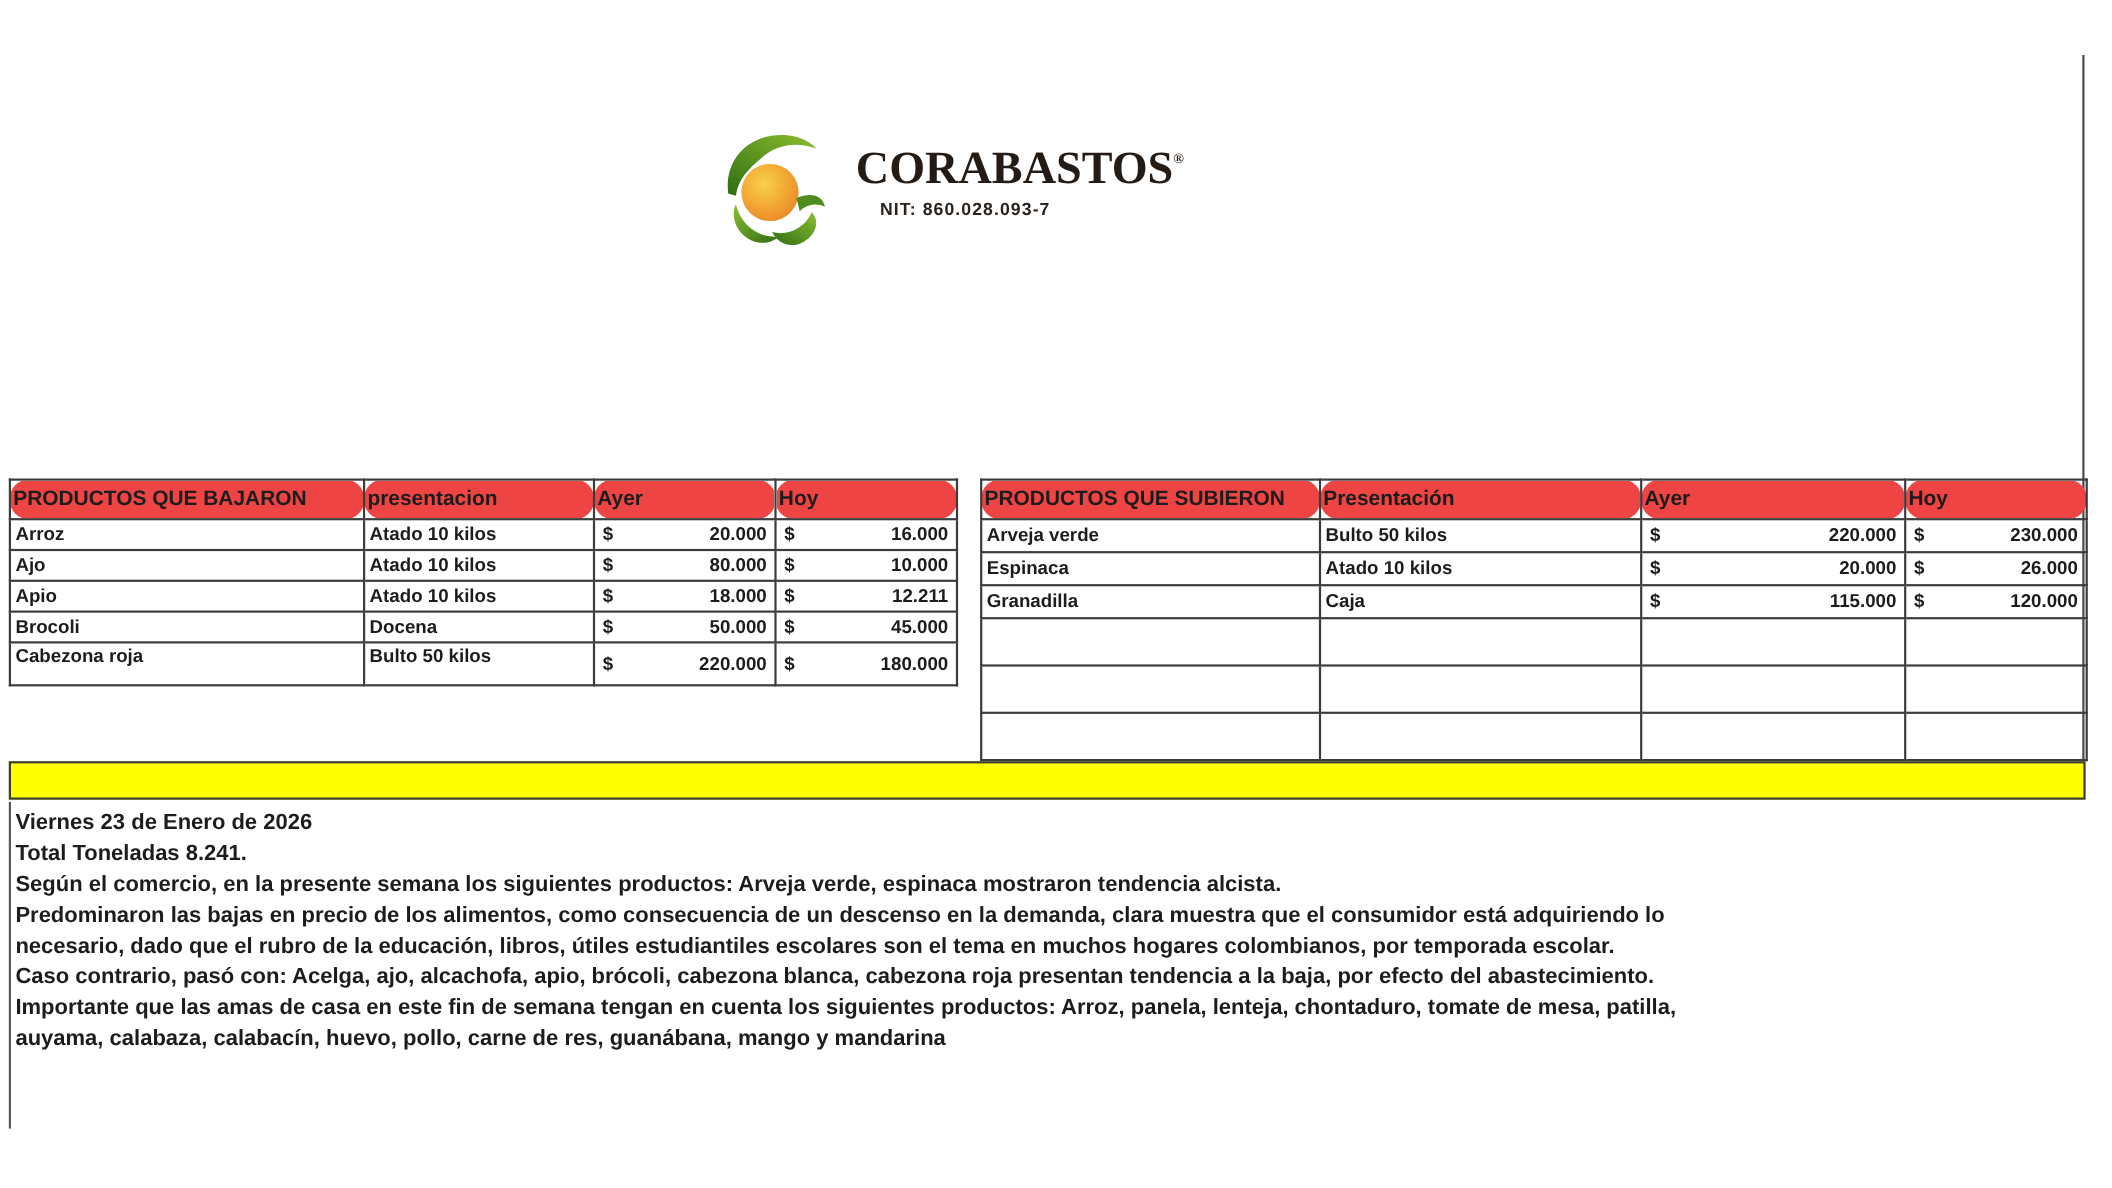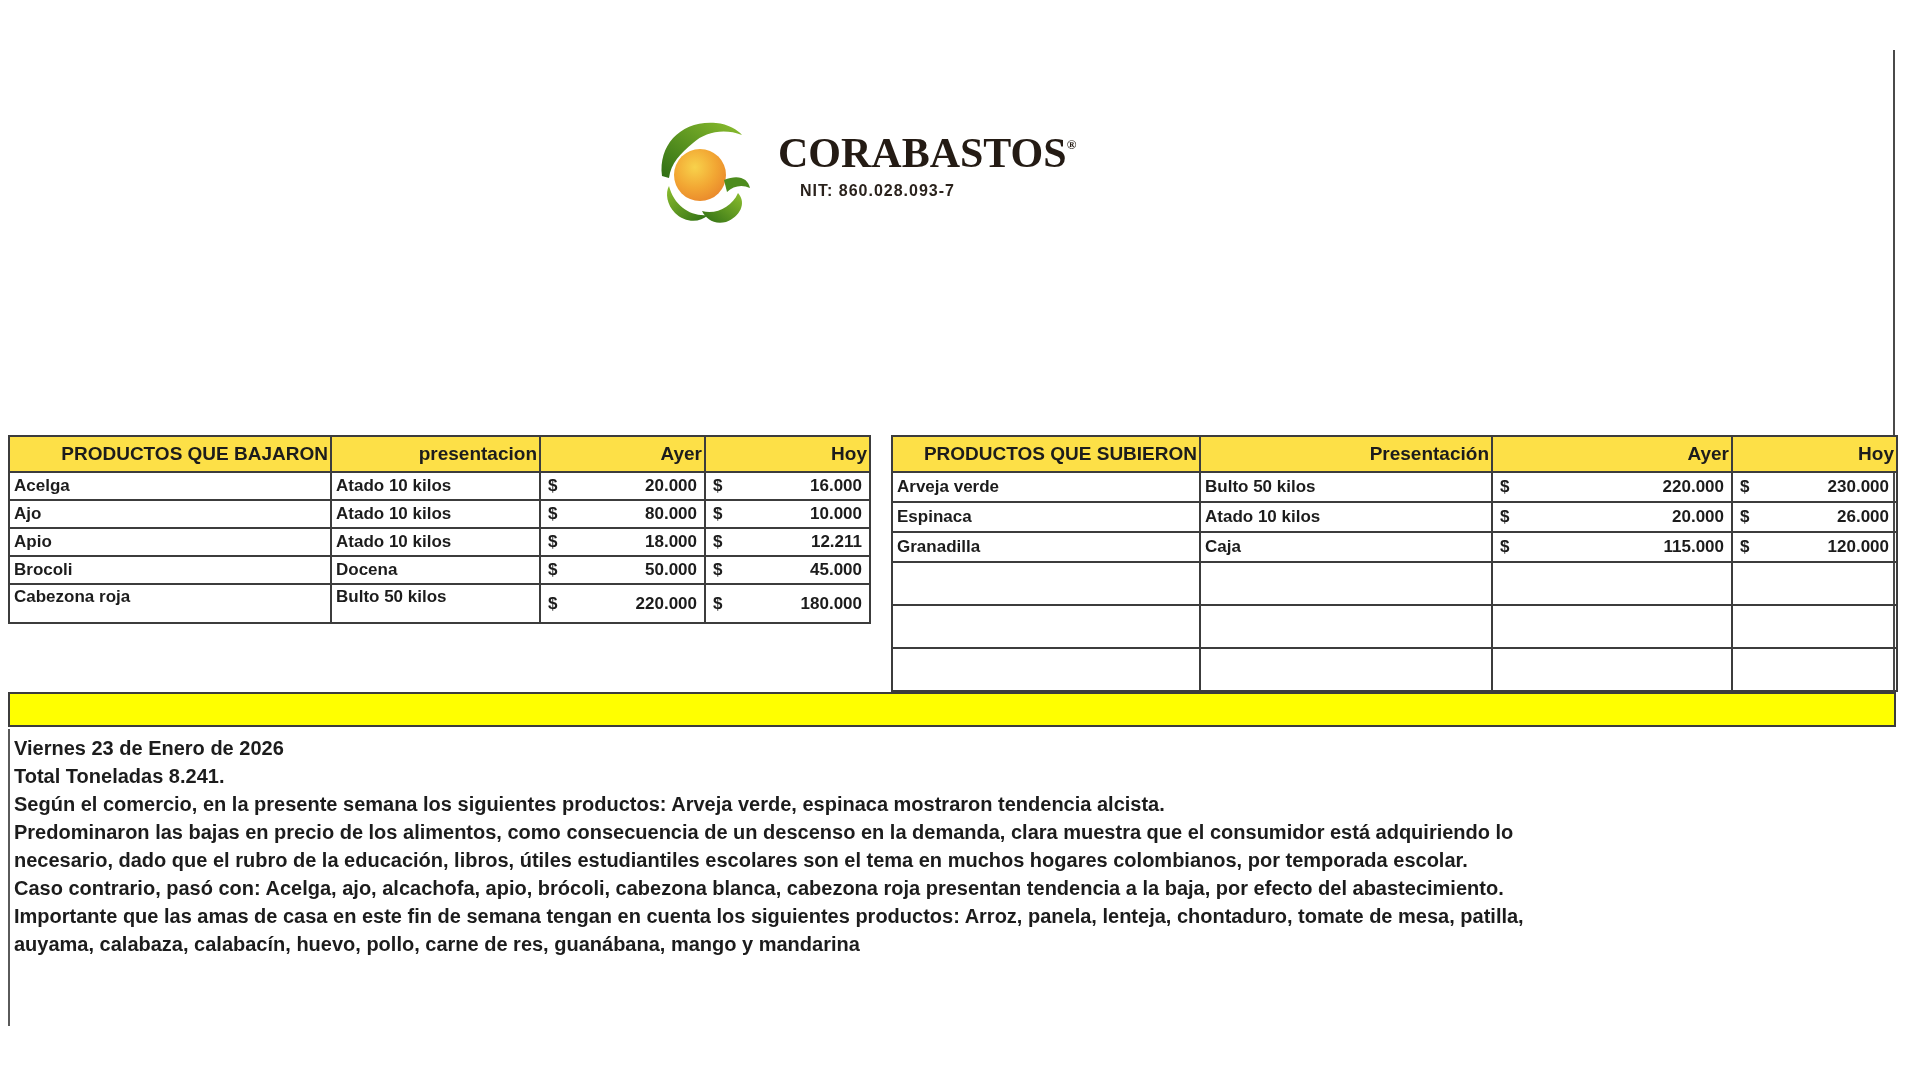--- a/index.html
+++ b/index.html
@@ -21,21 +21,21 @@
     color:#2a221c;letter-spacing:1px;white-space:nowrap;
   }
   
   .vline{position:absolute;left:1893px;top:50px;width:2px;height:642px;background:#4a4a4a;}
   
   table.tbl{
     position:absolute;border-collapse:collapse;table-layout:fixed;
     font-weight:bold;font-size:17px;color:#1c1c1c;
   }
   .tbl td,.tbl th{border:2px solid #3c3c3c;overflow:hidden;white-space:nowrap;}
-  .tbl th{background:#fde047;font-size:19px;text-align:right;padding:0 2px;}
+  .tbl th{background:#ef4444;font-size:19px;text-align:left;padding:0 2px;border-radius:17px;}
   .tbl td.txt{padding:0 4px;text-align:left;vertical-align:middle;}
   .tbl td.money{padding:0;vertical-align:middle;}
   .mrow{display:flex;justify-content:space-between;align-items:center;padding:0 7px;}
   .tbl-left{left:8px;top:435px;width:861px;}
   .tbl-right{left:891px;top:435px;width:1005px;}
   tr.h36{height:36px;} tr.h28{height:28px;} tr.h30{height:30px;}
   tr.h38{height:38px;} tr.h39{height:39px;padding-left:14px;} tr.h43{height:43px;}
   tr.tall td.txt{vertical-align:top;padding-top:2px;}
   
   .band{
@@ -92,21 +92,21 @@
       <col style="width:165px">
     </colgroup>
   <tbody>
       <tr class="h36">
     <th>PRODUCTOS QUE BAJARON</th>
     <th>presentacion</th>
     <th>Ayer</th>
     <th>Hoy</th>
   </tr>
   <tr class="h28">
-    <td class="txt">Acelga</td>
+    <td class="txt">Arroz</td>
     <td class="txt">Atado 10 kilos</td>
     <td class="money">
           <div class="mrow">
             <span>$</span>
             <span>20.000</span>
           </div>
         </td>
     <td class="money">
           <div class="mrow">
             <span>$</span>

